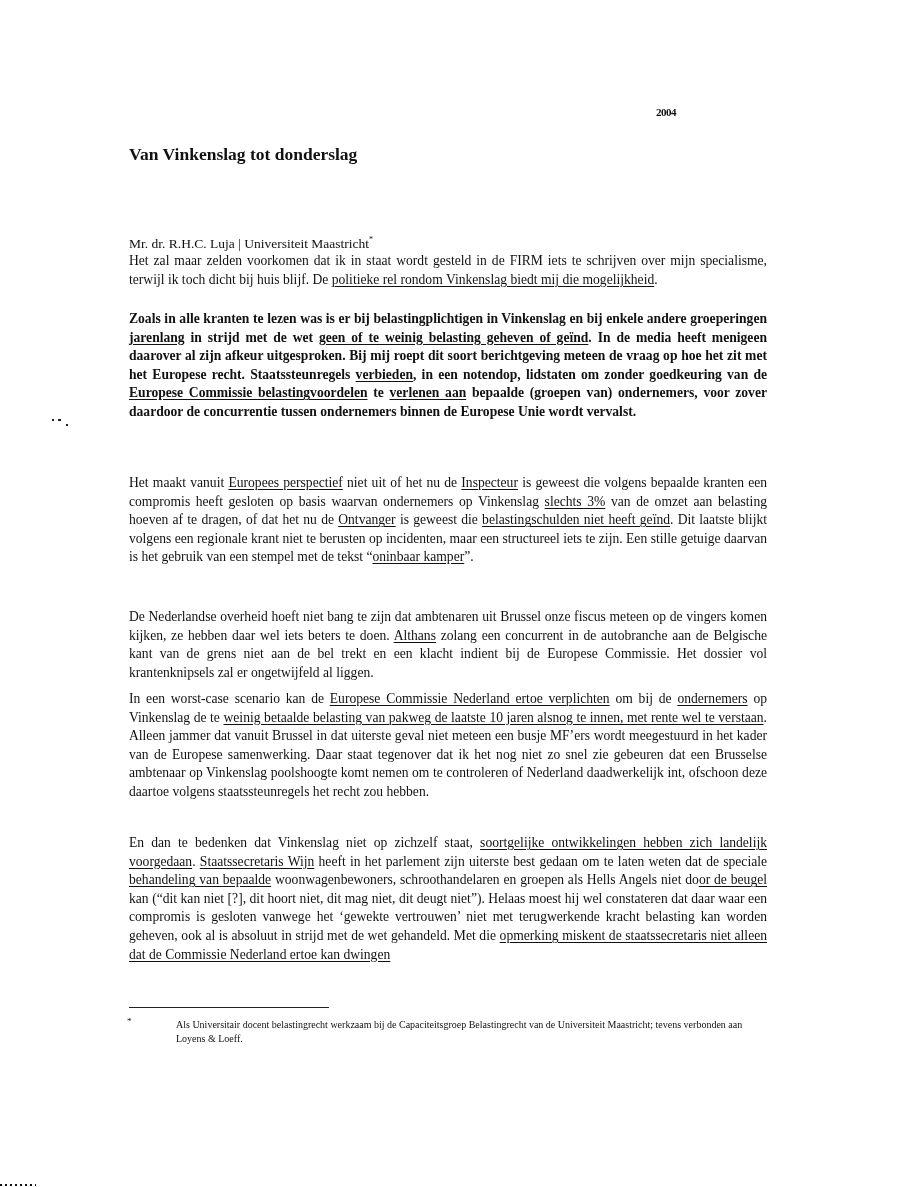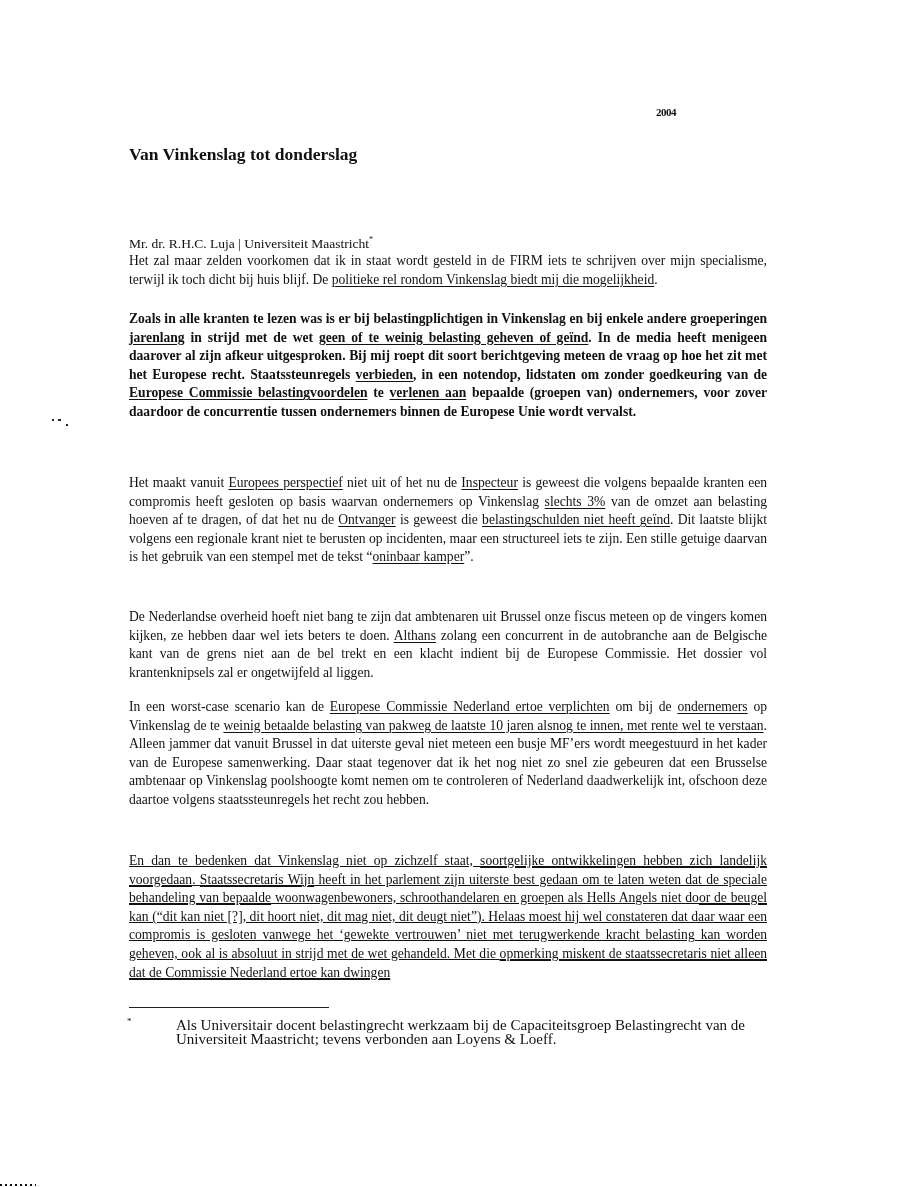--- a/index.html
+++ b/index.html
@@ -10,25 +10,25 @@
   .title { position: absolute; left: 129px; top: 144px; font-size: 17.5px; font-weight: bold; margin: 0; }
   .author { position: absolute; left: 129px; top: 203px; font-size: 13.5px; margin-top: 32px; }
   .author sup { font-size: 8px; vertical-align: super; }
   .body { position: absolute; left: 129px; width: 638px; font-size: 13.6px; line-height: 18.6px; text-align: justify; }
   .body p { margin: 0; }
   .u { text-decoration: underline; text-decoration-thickness: 1.4px; text-underline-offset: 2px; }
   #p1 { top: 252px; }
   #p2 { top: 310px; font-weight: bold; }
   #p3 { top: 474px; }
   #p4 { top: 608px; }
-  #p5 { top: 690px; margin-top: 8px; }
-  #p6 { top: 852px; text-decoration: underline; }
+  #p5 { top: 690px; }
+  #p6 { top: 834px; }
   .fn-rule { position: absolute; left: 129px; top: 1007px; width: 200px; height: 1px; background: #222; }
   .fn-mark { position: absolute; left: 127px; top: 1016px; font-size: 9px; }
-  .fn-text { position: absolute; left: 176px; top: 1018px; width: 590px; font-size: 15px; line-height: 14px; }
+  .fn-text { position: absolute; left: 176px; top: 1018px; width: 590px; font-size: 10px; line-height: 14px; }
   .specks { position: absolute; left: 50px; top: 418px; width: 20px; height: 8px; }
   .specks i { position: absolute; width: 2px; height: 2px; background: #222; }
   .dots { position: absolute; left: 0; top: 1184px; width: 36px; height: 2px;
           background: repeating-linear-gradient(90deg, #111 0 2px, transparent 2px 5px); }
 </style>
 </head>
 <body>
 
 <div class="page">
   <div class="year">2004</div>

